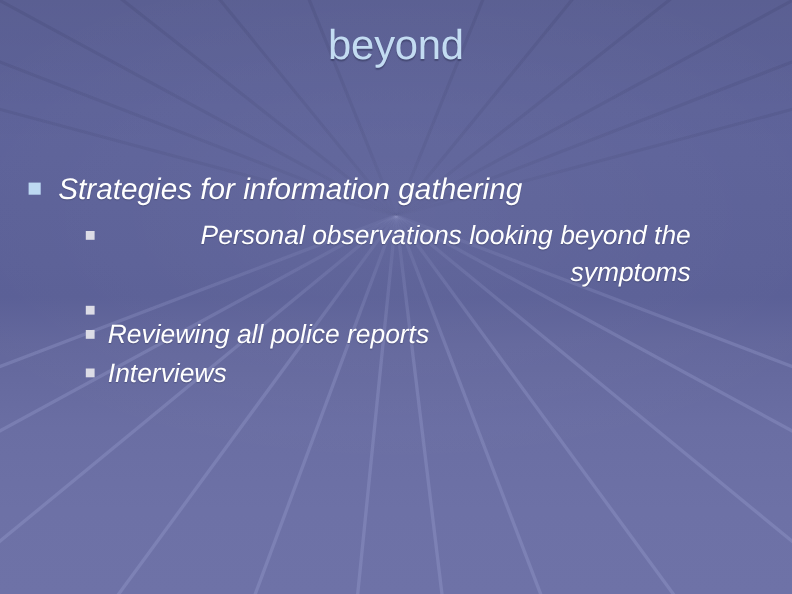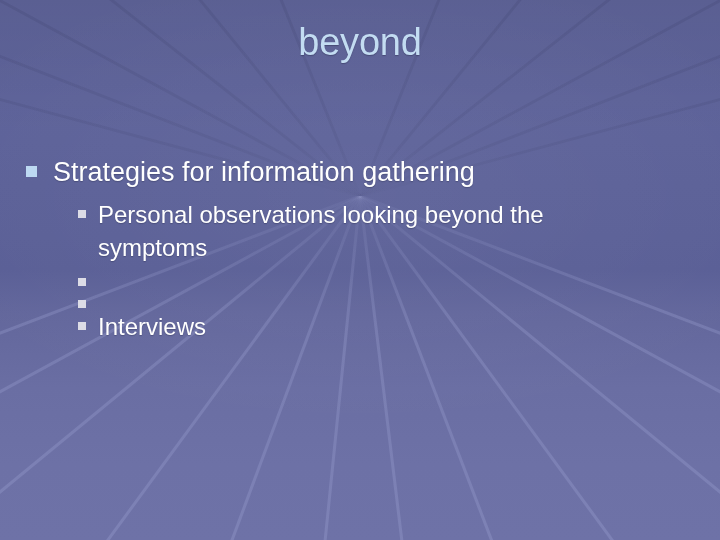--- a/index.html
+++ b/index.html
@@ -60,20 +60,21 @@
     text-shadow: 0 1px 1px rgba(30,32,60,0.35);
     white-space: pre-wrap;
   }
 
   
   .body-block {
     position: absolute;
     left: 0;
     top: 155px;
     width: 720px;
+    font-style: italic;
   }
   .bullet-row {
     display: flex;
     align-items: flex-start;
     color: #FFFFFF;
   }
   .bullet-mark {
     flex: 0 0 auto;
     display: inline-block;
   }
@@ -103,20 +104,21 @@
     width: 8px;
     height: 8px;
     background: #DCDCE6;
     margin-top: 12px;
     margin-right: 12px;
   }
   .lvl2 .bullet-text {
     font-size: 24px;
     line-height: 33px;
     max-width: 530px;
+    text-align: right;
   }
 </style>
 </head>
 <body>
 
 <div id="slide">
 
   <div class="bg-layer bg-base"></div>
 
   <div class="bg-layer bg-grid">
@@ -233,20 +235,21 @@
       <span class="bullet-mark"></span>
       <span class="bullet-text">Personal observations looking beyond the symptoms</span>
     </div>
 
     <div class="bullet-row lvl2">
       <span class="bullet-mark"></span>
     </div>
 
     <div class="bullet-row lvl2">
       <span class="bullet-mark"></span>
+      <span class="bullet-text">Reviewing all police reports</span>
     </div>
 
     <div class="bullet-row lvl2">
       <span class="bullet-mark"></span>
       <span class="bullet-text">Interviews</span>
     </div>
 
 
   </div>
 </div>

